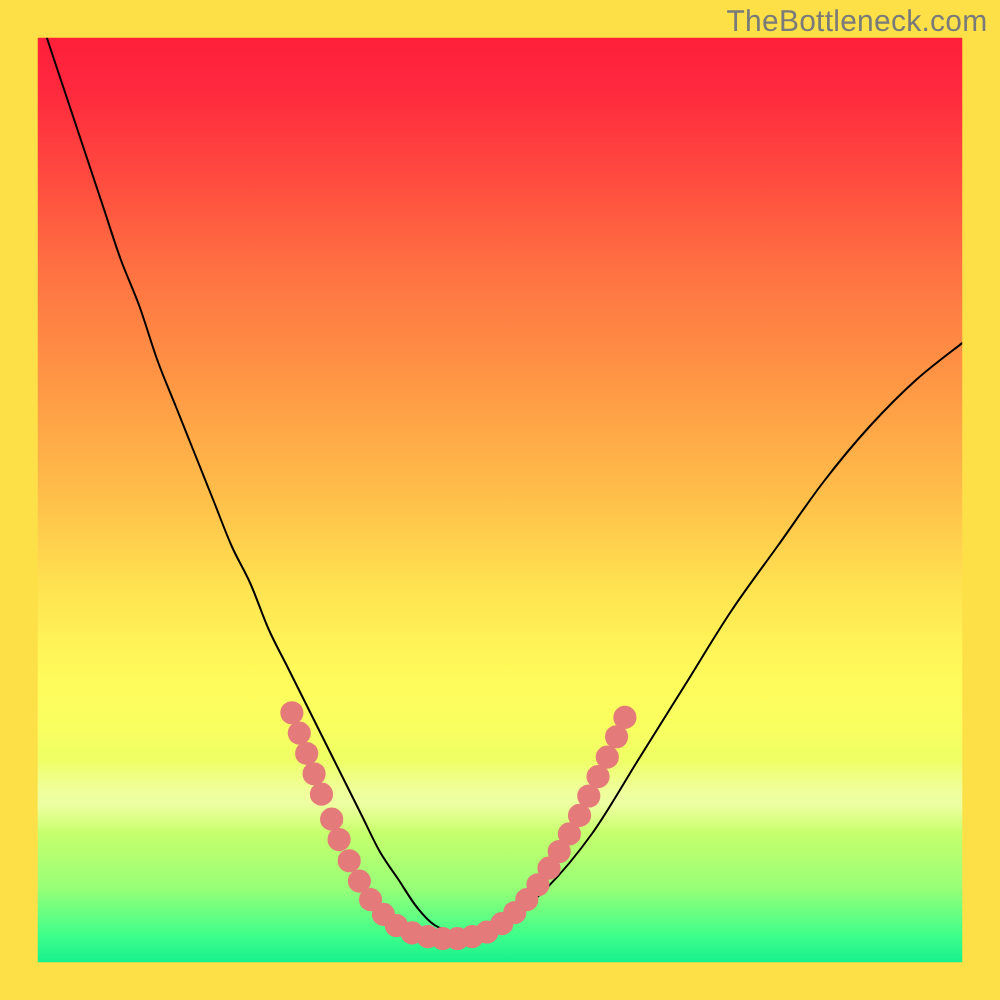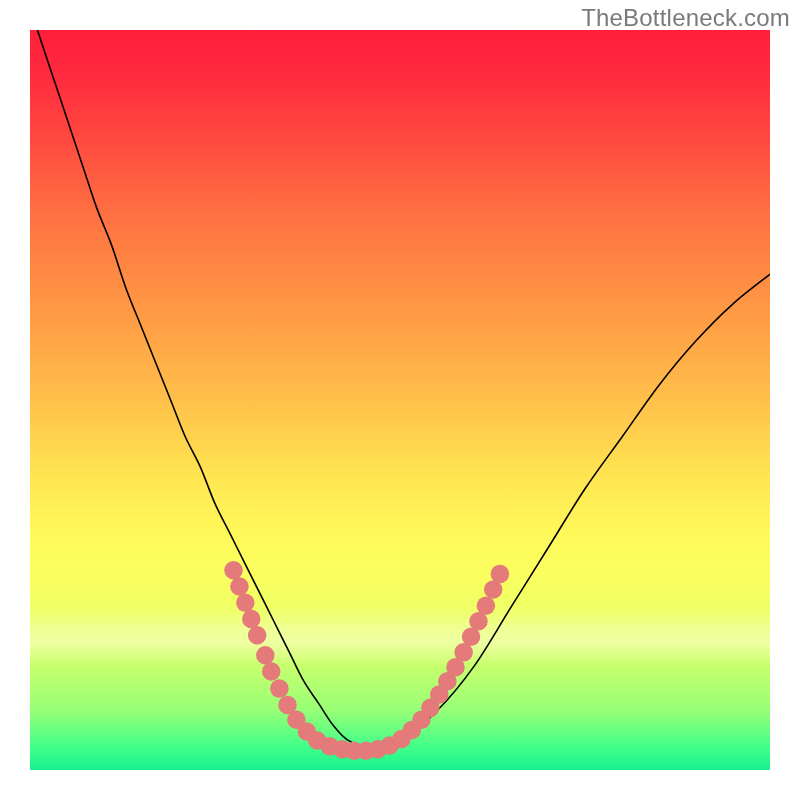--- a/index.html
+++ b/index.html
@@ -1,21 +1,21 @@
 <!DOCTYPE html>
 <html><head>
 <meta charset="utf-8">
 <style>
   * { margin: 0; padding: 0; box-sizing: border-box; }
   html, body { width: 800px; height: 800px; overflow: hidden; background: #000; }
   .frame {
     position: relative;
     width: 800px;
     height: 800px;
-    background: #ffffff;
+    background: #fde047;
   }
   .watermark {
     position: absolute;
     top: 4px;
     right: 10px;
     color: #7a7a7a;
     font-family: Arial, Helvetica, sans-serif;
     font-size: 24px;
     font-weight: 400;
     letter-spacing: 0.2px;

